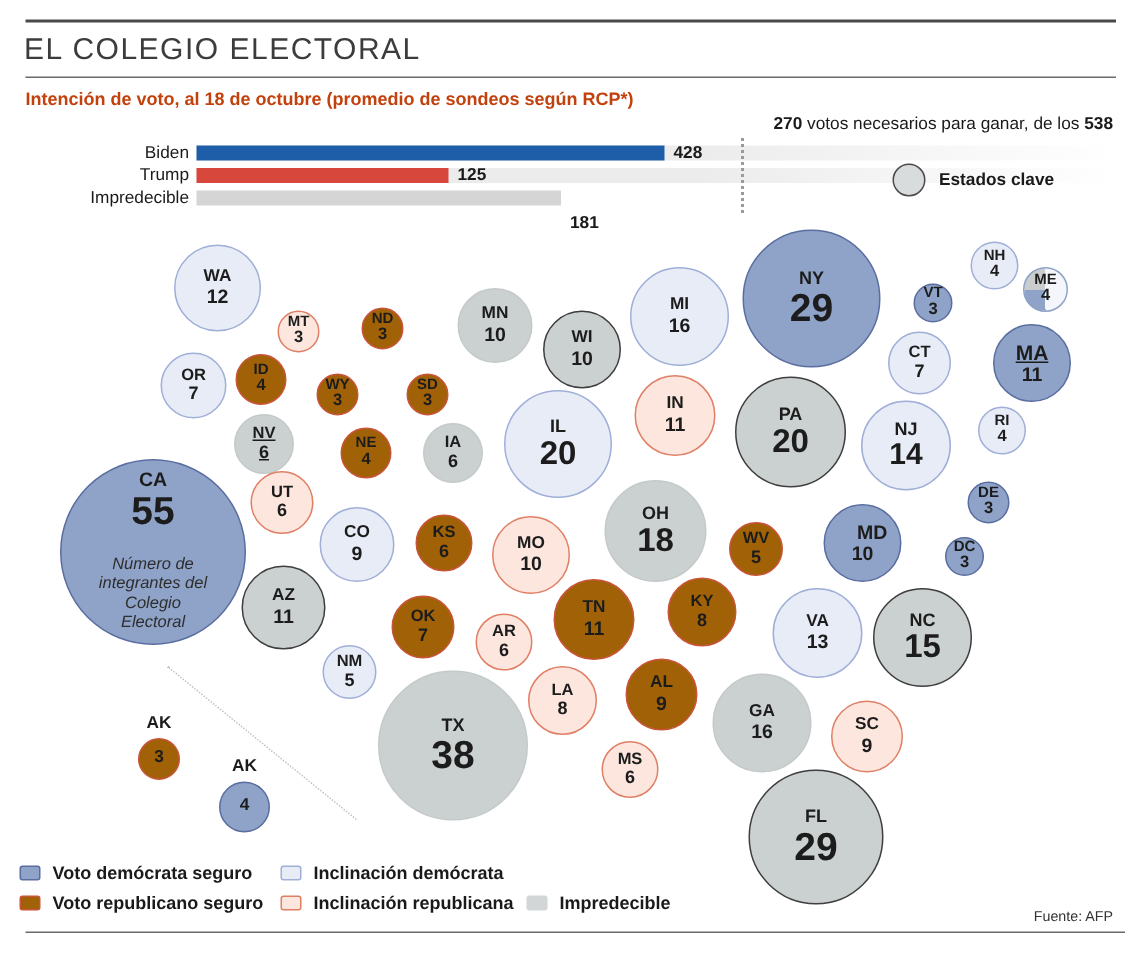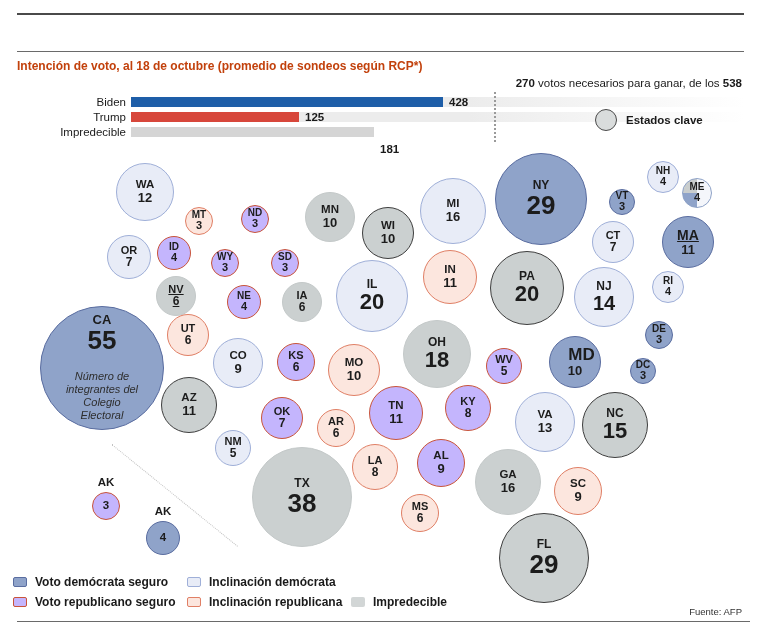--- a/index.html
+++ b/index.html
@@ -24,21 +24,21 @@
   #threshold-note{right:18px;top:77px;font-size:11.5px;color:#1a1a1a;}
   #threshold-note b{font-weight:700;}
   #key-states{left:595px;top:109px;display:flex;align-items:center;}
   #key-states .circ{width:20px;height:20px;border-radius:50%;background:#d9dcdc;border:1.5px solid #4a4a4a;}
   #key-states .lbl{margin-left:9px;font-size:11.5px;font-weight:700;color:#1a1a1a;}
   
   .bubble{position:absolute;border-radius:50%;display:flex;flex-direction:column;align-items:center;
     justify-content:center;text-align:center;box-sizing:border-box;color:#1c1c1c;line-height:1.04;}
   .dem-safe{background:#8fa3c9;border:1.5px solid #5a6da0;}
   .dem-lean{background:#e8ecf7;border:1px solid #9fafd8;}
-  .rep-safe{background:#c4b5fd;border:1.5px solid #c9543a;}
+  .rep-safe{background:#a16207;border:1.5px solid #c9543a;}
   .rep-lean{background:#fce6de;border:1px solid #e07f65;}
   .tossup{background:#cbd0d0;border:1px solid #c4c9c9;}
   .tossup-key{background:#cbd0d0;border:1.6px solid #3e3e3e;}
   .split{background:conic-gradient(#f4f6fb 0deg 180deg,#8fa3c9 180deg 270deg,#c9cdcd 270deg 360deg);
     border:1px solid #8ea2c7;}
   .b-code{font-weight:700;}
   .b-num{font-weight:700;}
   .b-ann{font-size:11px;line-height:1.2;color:#2e2e2e;white-space:pre-line;margin-top:16px;font-style:italic;}
   .out-label{position:absolute;width:40px;text-align:center;font-size:11.5px;font-weight:700;color:#1c1c1c;}
   
@@ -50,20 +50,21 @@
   .legend-item .sw.tossup{border:none;background:#d2d6d6;}
   .legend-item .tx{margin-left:8px;font-size:12px;font-weight:700;color:#1a1a1a;}
   #rule-bottom{left:17px;top:621px;width:733px;height:1px;background:#6a6a6a;}
   #source{right:18px;top:606px;font-size:9.5px;color:#333;}
 </style>
 </head>
 <body>
 
 <div id="canvas">
   <div class="abs" id="rule-top"></div>
+  <div class="abs" id="title">EL COLEGIO ELECTORAL</div>
   <div class="abs" id="rule-title"></div>
   <div class="abs" id="subtitle">Intención de voto, al 18 de octubre (promedio de sondeos según RCP*)</div>
 
   <div id="bars">
       <div class="bar-row" style="top: 97px;">
         <div class="bar-label">Biden</div>
         <div class="bar-track"></div>
         <div class="bar-fill" style="width: 312px; background: rgb(30, 94, 168);"></div>
         <div class="bar-value" style="left: 449px;">428</div>
       </div>
@@ -251,21 +252,21 @@
       </div>
       <div class="bubble tossup-key" style="left: 490px; top: 251px; height: 74px; width: 74px;">
         <div class="b-code" style="font-size: 12px;">PA</div>
         <div class="b-num" style="font-size: 22px;">20</div>
       </div>
       <div class="bubble dem-safe" style="left: 495px; top: 153px; height: 92px; width: 92px;">
         <div class="b-code" style="font-size: 12px;">NY</div>
         <div class="b-num" style="font-size: 26px;">29</div>
       </div>
       <div class="bubble dem-safe" style="left: 549px; top: 336px; height: 52px; width: 52px;">
-        <div class="b-code" style="font-size: 17px; margin-left: 13px;">MD</div>
+        <div class="b-code" style="font-size: 13px; margin-left: 13px;">MD</div>
         <div class="b-num" style="font-size: 13px;">10</div>
       </div>
       <div class="bubble dem-lean" style="left: 574px; top: 267px; height: 60px; width: 60px;">
         <div class="b-code" style="font-size: 12px;">NJ</div>
         <div class="b-num" style="font-size: 20px;">14</div>
       </div>
       <div class="bubble dem-safe" style="left: 645px; top: 321px; height: 28px; width: 28px;">
         <div class="b-code" style="font-size: 10px;">DE</div>
         <div class="b-num" style="font-size: 11px;">3</div>
       </div>

